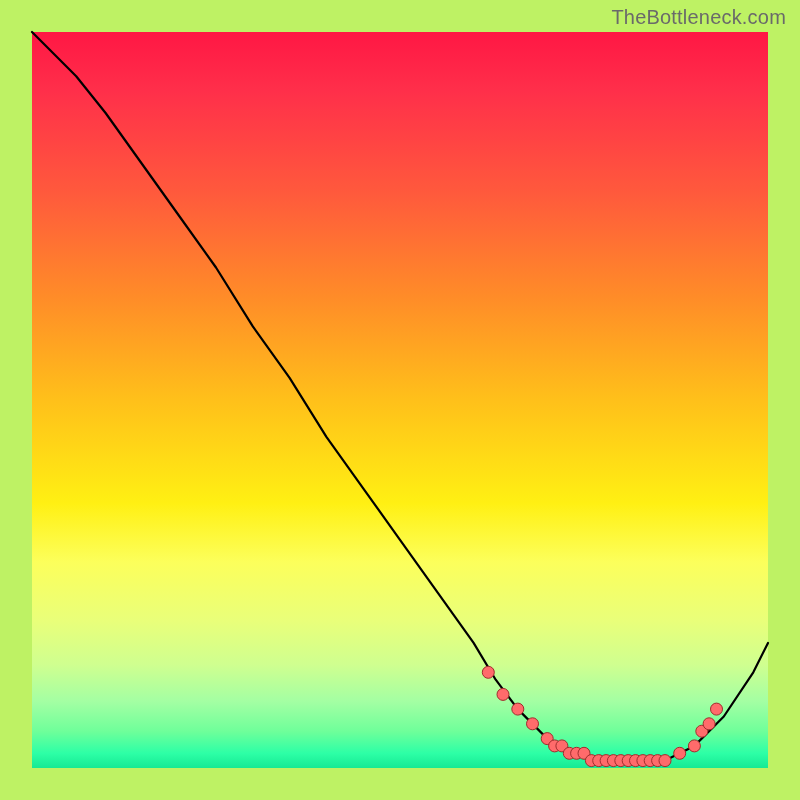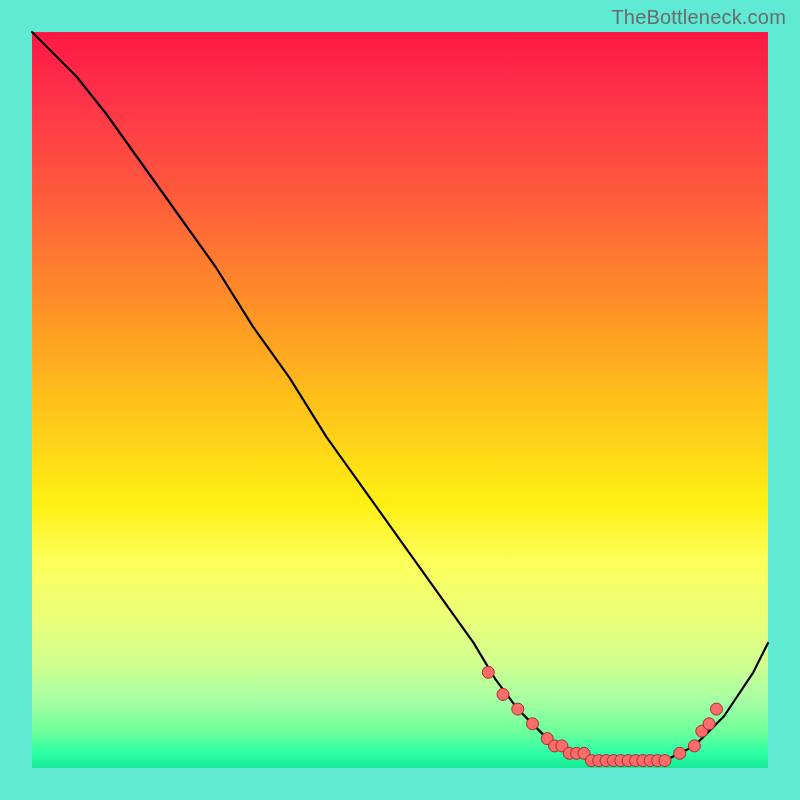--- a/index.html
+++ b/index.html
@@ -8,21 +8,21 @@
     width: 800px;
     height: 800px;
     background: #000;
     overflow: hidden;
     font-family: Arial, Helvetica, sans-serif;
   }
   .chart-wrap {
     position: relative;
     width: 800px;
     height: 800px;
-    background: #5eead4;
+    background: #bef264;
   }
   .plot-area {
     position: absolute;
     left: 32px;
     top: 32px;
     width: 736px;
     height: 736px;
     
     background: linear-gradient(
       to bottom,

